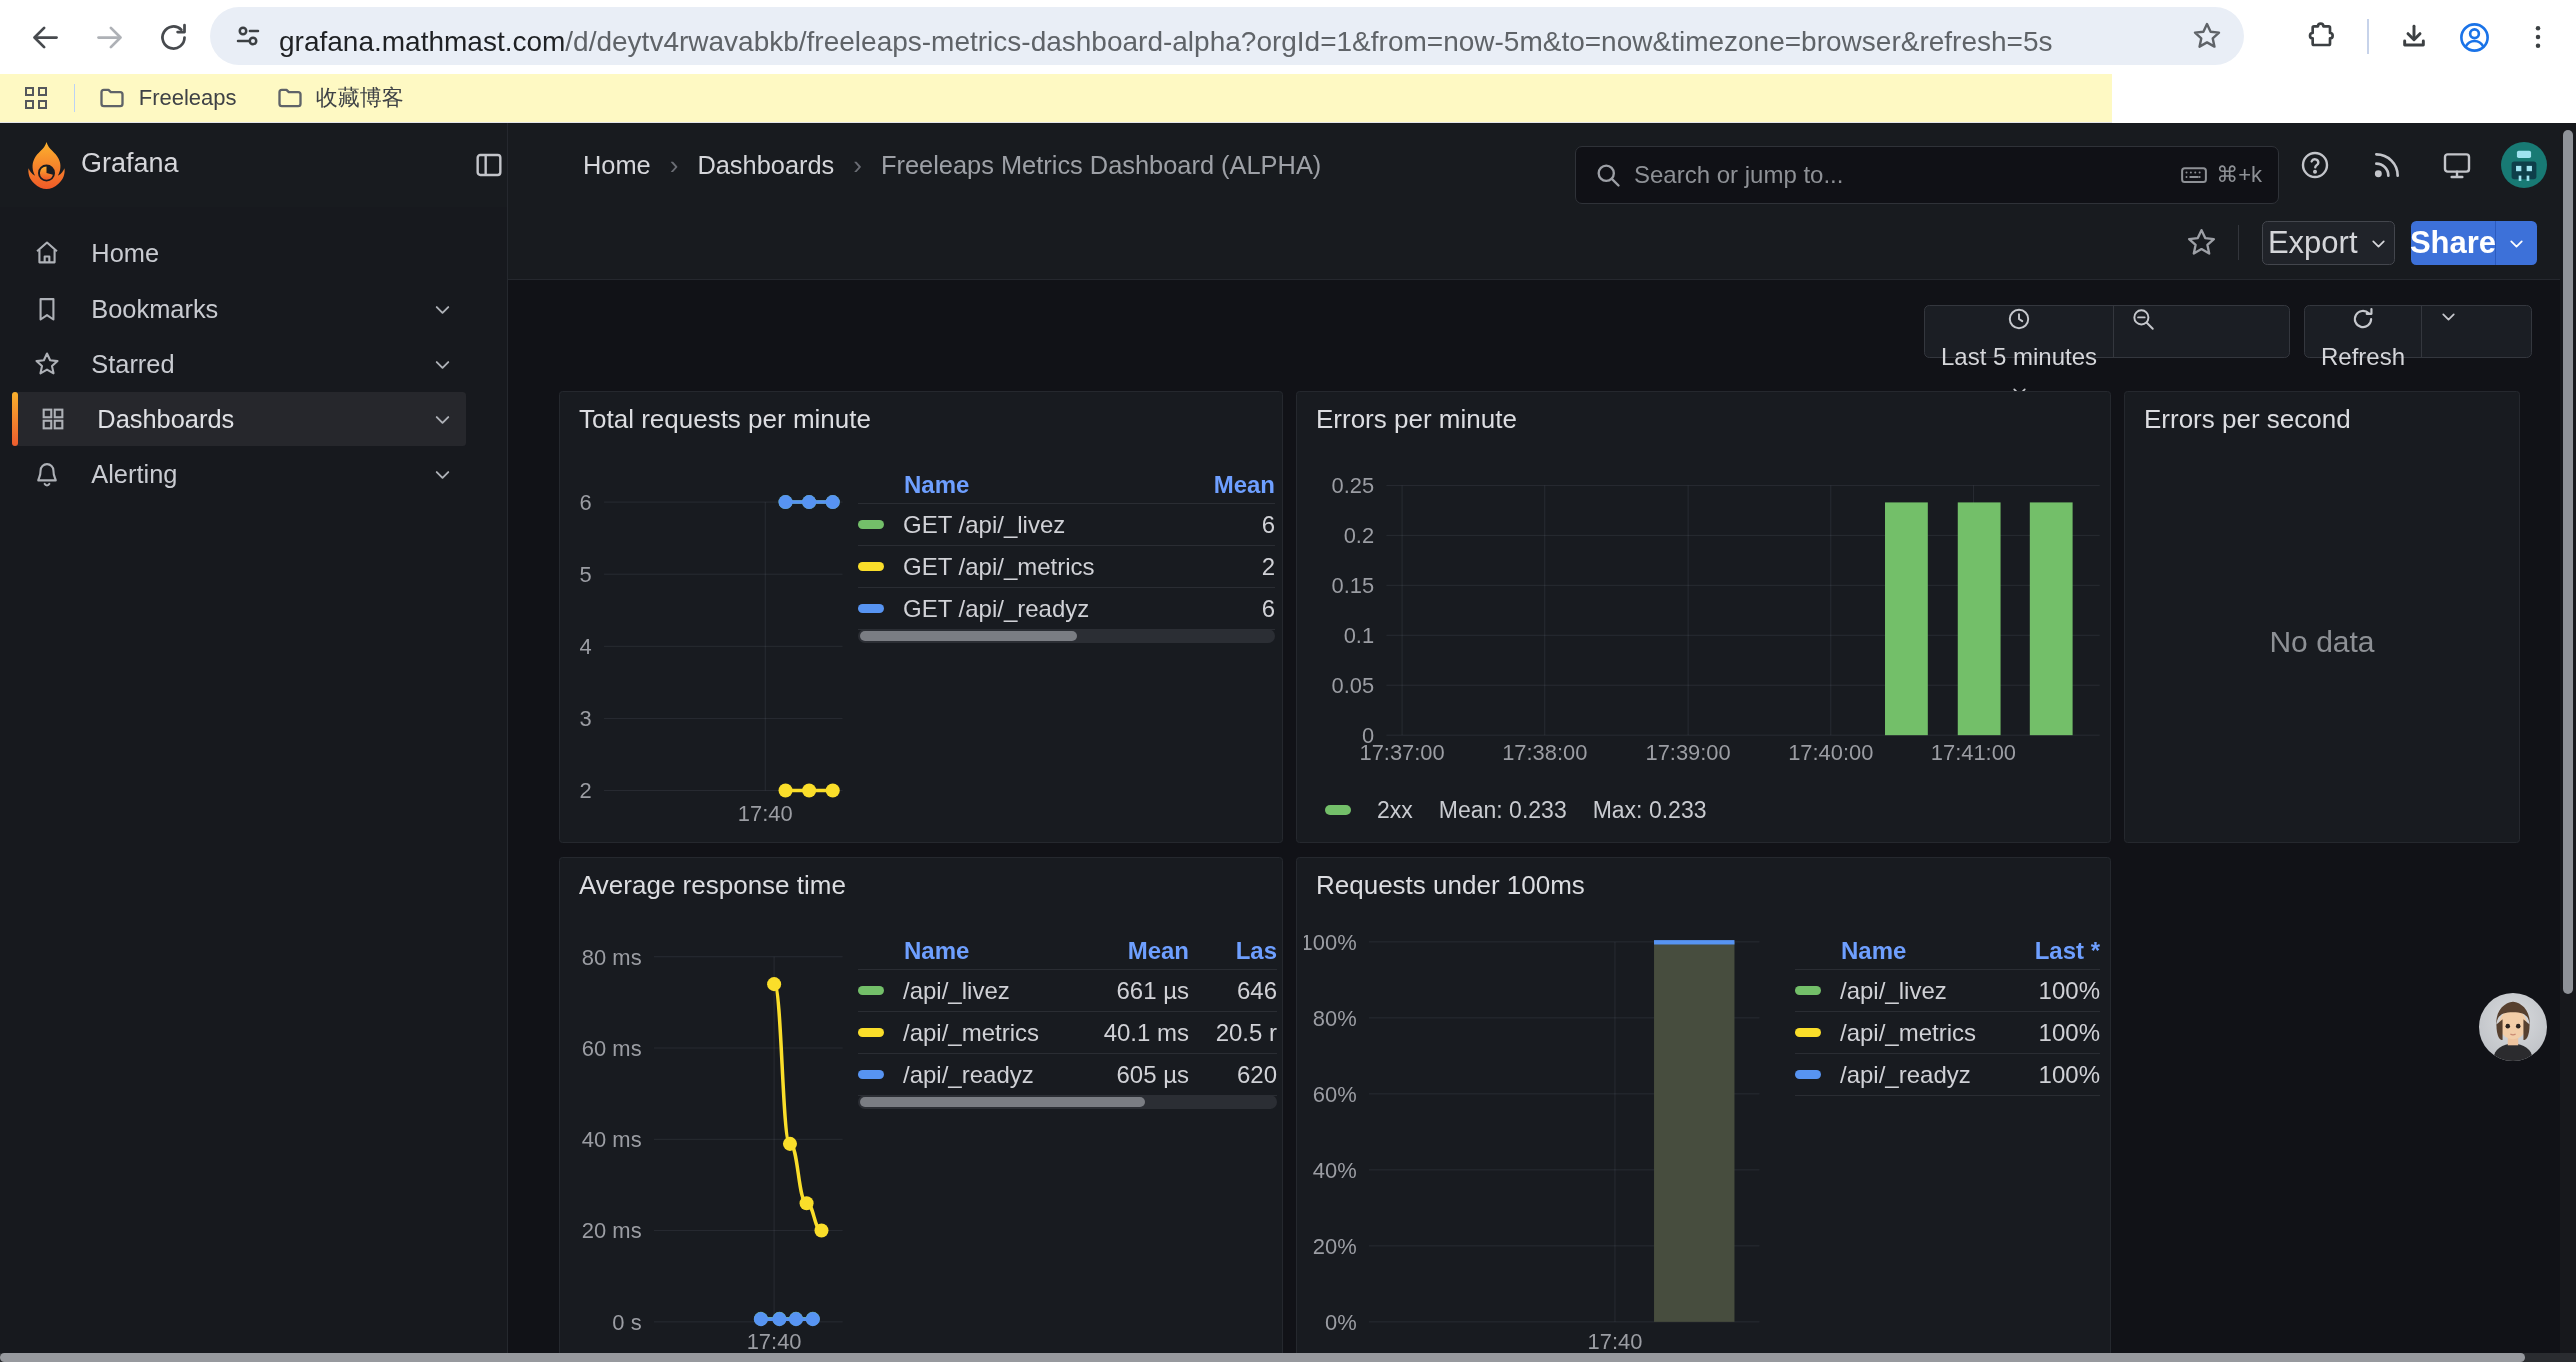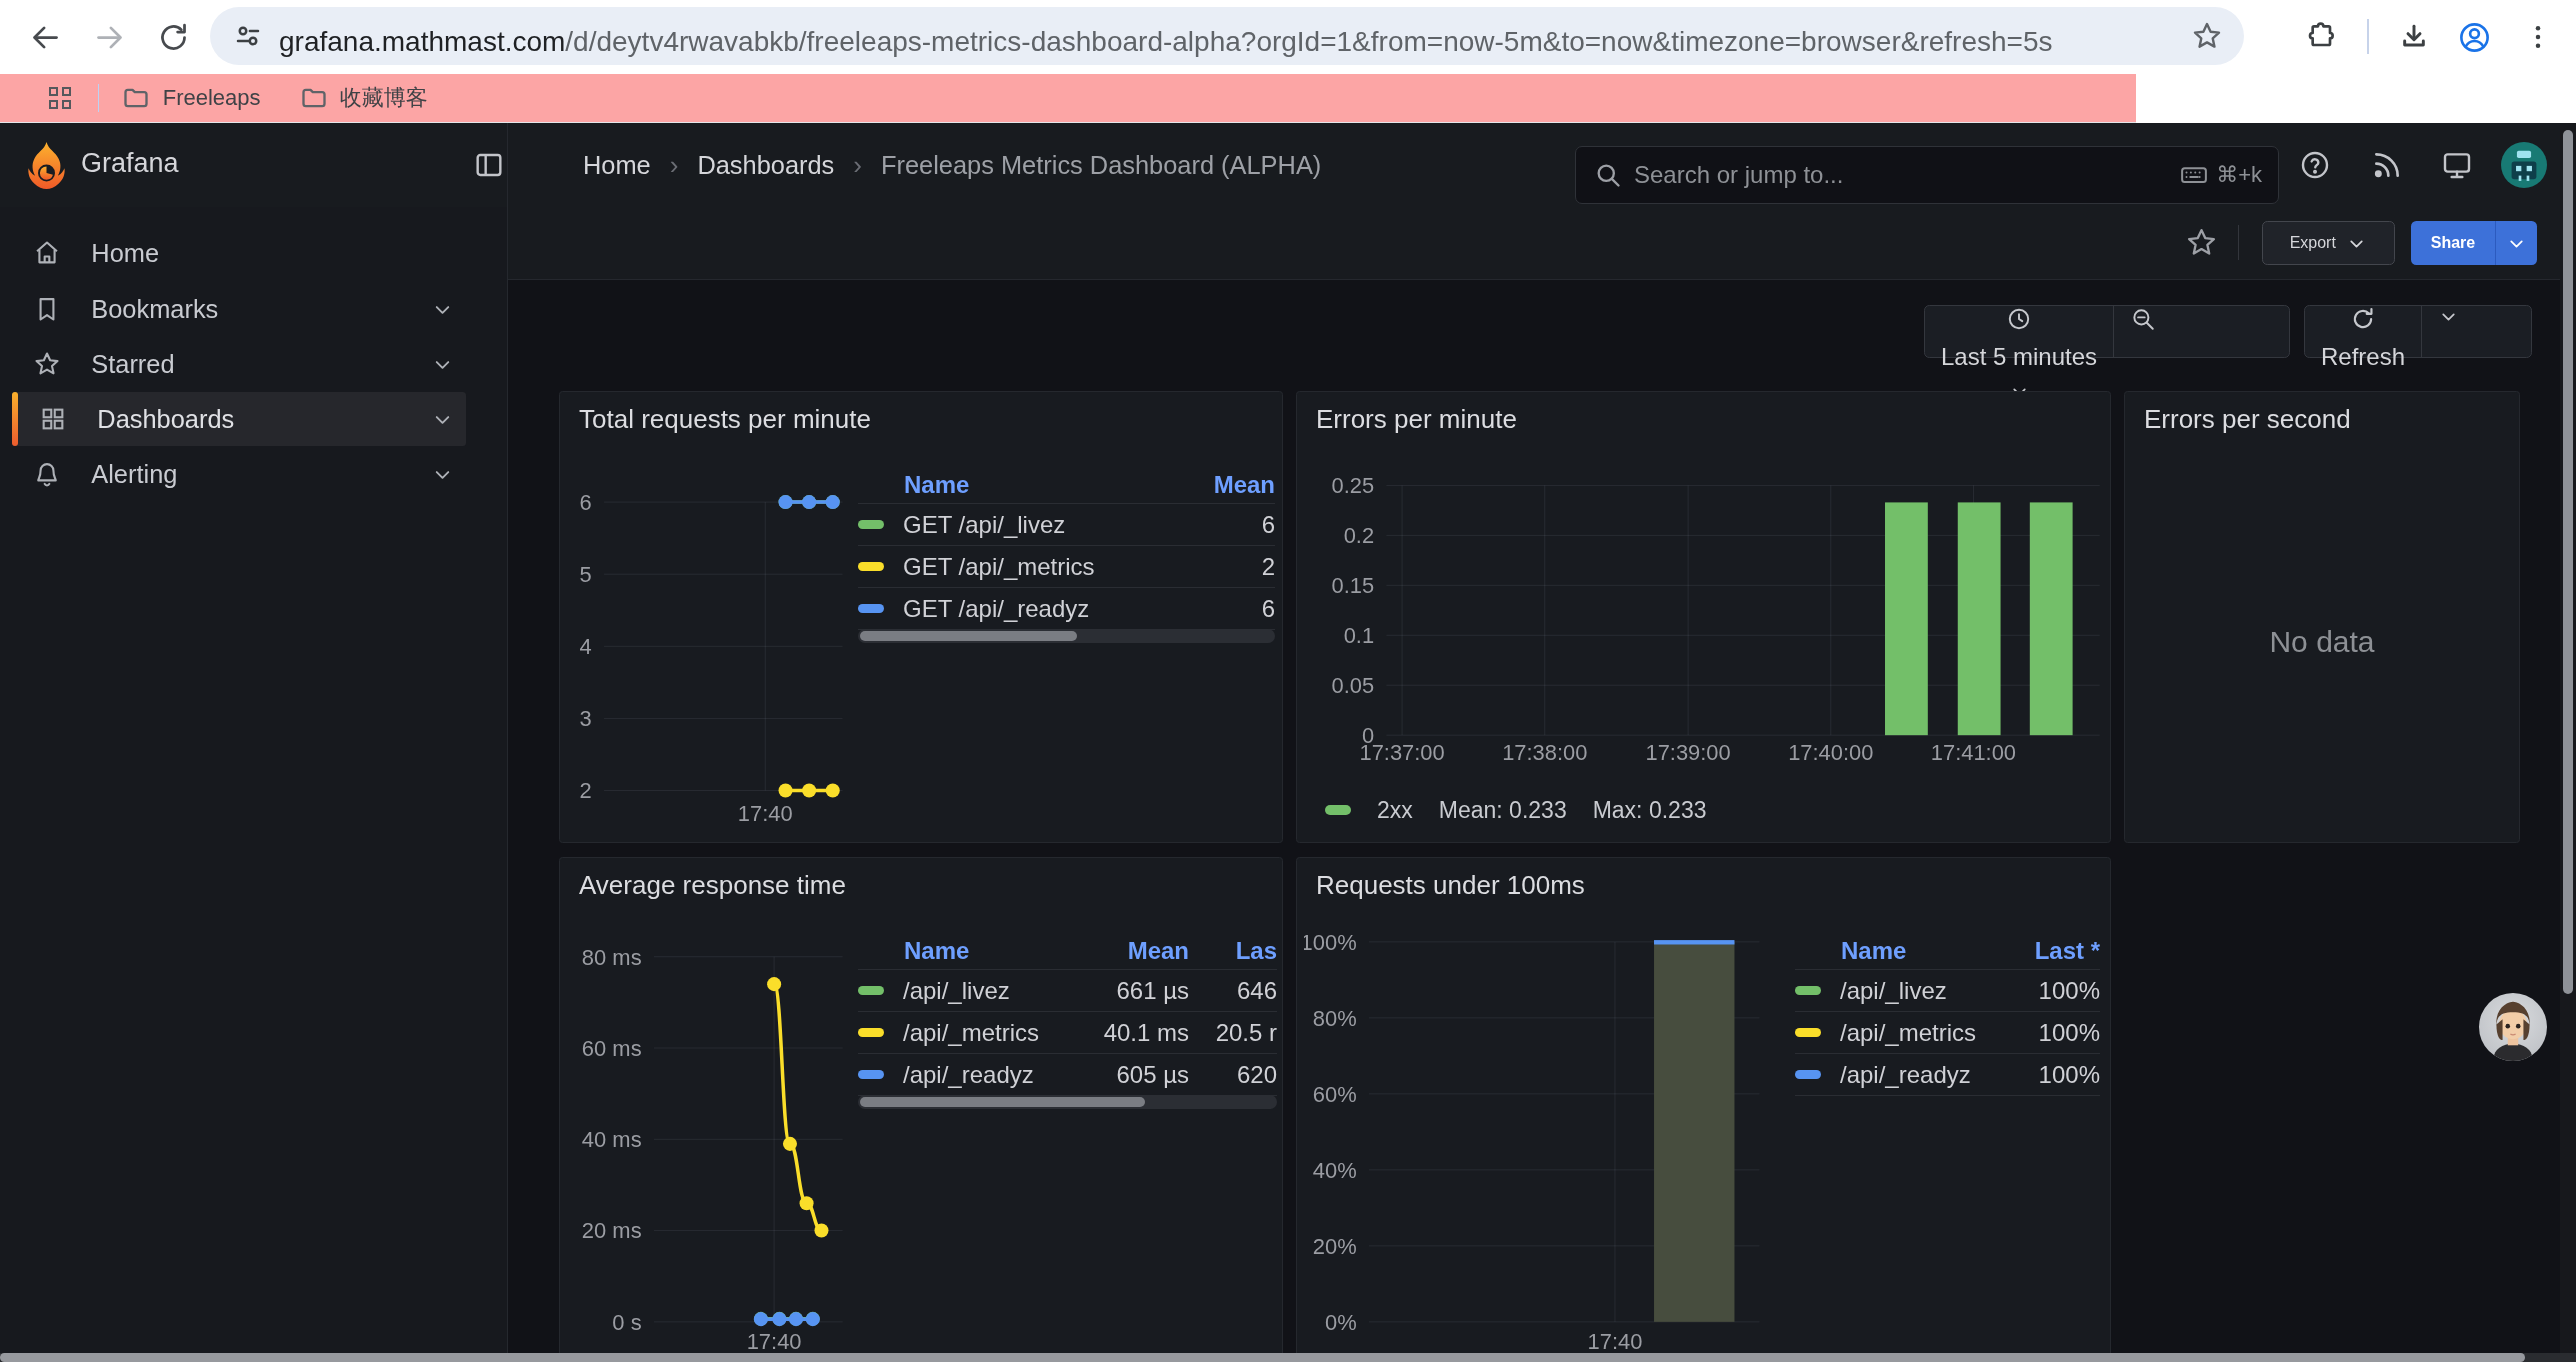--- a/index.html
+++ b/index.html
@@ -6,21 +6,21 @@
   #page{position:relative;width:2576px;height:1363px;overflow:hidden;
     font-family:"Liberation Sans",sans-serif;background:#111217;}
   svg{display:block}
   
   .chrome{position:absolute;left:0;top:0;width:2576px;height:123px;background:#ffffff;}
   .cbtn{position:absolute;top:10.5px;width:53px;height:53px;border-radius:50%;display:flex;align-items:center;justify-content:center;color:#474a4e;}
   .cbtn.dis{color:#aeb1b6;}
   .urlbar{position:absolute;left:210px;top:7px;width:2034px;height:58px;background:#e9eef6;border-radius:30px;display:flex;align-items:center;}
   .url{font-size:28px;color:#5f6368;white-space:nowrap;overflow:hidden;flex:1;margin-left:16px;margin-top:12px;}
   .url b{color:#1f2124;font-weight:400;}
-  .bkbar{position:absolute;left:0;top:74px;width:2112px;height:48px;background:#fca5a5;border-bottom:0.9px solid #e4e6ea;display:flex;align-items:center;padding-left:24px;}
+  .bkbar{position:absolute;left:0;top:74px;width:2112px;height:48px;background:#fef9c3;border-bottom:0.9px solid #e4e6ea;display:flex;align-items:center;}
   .appsgrid{width:23px;height:23px;display:grid;grid-template-columns:9.6px 9.6px;grid-template-rows:9.6px 9.6px;gap:3.5px;margin-left:24.6px;}
   .appsgrid i{background:none;border:2.6px solid #55585c;}
   .bksep{width:1.8px;height:28px;background:#bcd2f5;margin:0 23px 0 26px;}
   .bkitem{display:flex;align-items:center;gap:12.3px;margin-right:39px;color:#3f4246;font-size:22px;}
   
   .gnav{position:absolute;left:0;top:123px;width:2576px;height:84px;background:#181b1f;border-bottom:0.9px solid #25282e;}
   .gnav-left{position:absolute;left:0;top:0;width:507px;height:84px;border-right:0.9px solid #25282e;}
   .gtitle{position:absolute;left:81px;top:25.4px;font-size:27px;color:#d5d6da;}
   .crumbs{position:absolute;left:583px;top:0;height:84px;display:flex;align-items:center;gap:19px;font-size:25.4px;}
   .crumb{color:#d5d6da;}
@@ -38,21 +38,21 @@
   .sitem .schev{position:absolute;right:12.3px;width:23px;height:23px;color:#aeb1b7;}
   .sitem.active{background:#26272c;color:#e0e1e5;}
   .sitem.active::before{content:"";position:absolute;left:0;top:0;bottom:0;width:6.1px;border-radius:3.5px;
     background:linear-gradient(180deg,#f9b02c,#ec5c2e);}
   .sitem.active .sico{margin-left:27px;}
   
   .subheader{position:absolute;left:508px;top:207px;width:2068px;height:72px;background:#181b1f;border-bottom:0.9px solid #25282e;}
   .shstar{position:absolute;left:2185px;top:226px;width:33px;height:33px;color:#9da0a6;}
   .shdiv{position:absolute;left:2238px;top:225px;width:0.9px;height:35px;background:#33363c;}
   .btn{position:absolute;display:flex;align-items:center;justify-content:center;gap:10.5px;border-radius:5.3px;
-    font-size:16px;color:#d5d6da;border:0.9px solid #43464d;background:#202329;box-sizing:border-box;text-align:center;}
+    font-size:31px;color:#d5d6da;border:0.9px solid #43464d;background:#202329;box-sizing:border-box;text-align:center;}
   .btn-share{background:#3d71d9;border:none;color:#ffffff;font-weight:700;border-radius:5.3px 0 0 5.3px;}
   .btn-sharechev{background:#3d71d9;border:none;border-left:0.9px solid #2c5bbf;color:#fff;border-radius:0 5.3px 5.3px 0;}
   .toolgroup{position:absolute;top:305px;height:53px;display:flex;align-items:stretch;border:0.9px solid #34373e;
     border-radius:5.3px;background:#1b1e24;color:#d5d6da;font-size:24px;box-sizing:border-box;}
   .tseg{display:flex;align-items:center;gap:10.5px;padding:0 16px;flex-direction:column;}
   .tdiv{width:0.9px;background:#34373e;}
   
   .panel{position:absolute;background:#181b20;border:0.9px solid #25282e;border-radius:3.5px;box-sizing:border-box;}
   .ptitle{position:absolute;left:19px;top:12.3px;margin:0;font-size:26px;font-weight:500;color:#dcdde1;}
   .chart{position:absolute;}

